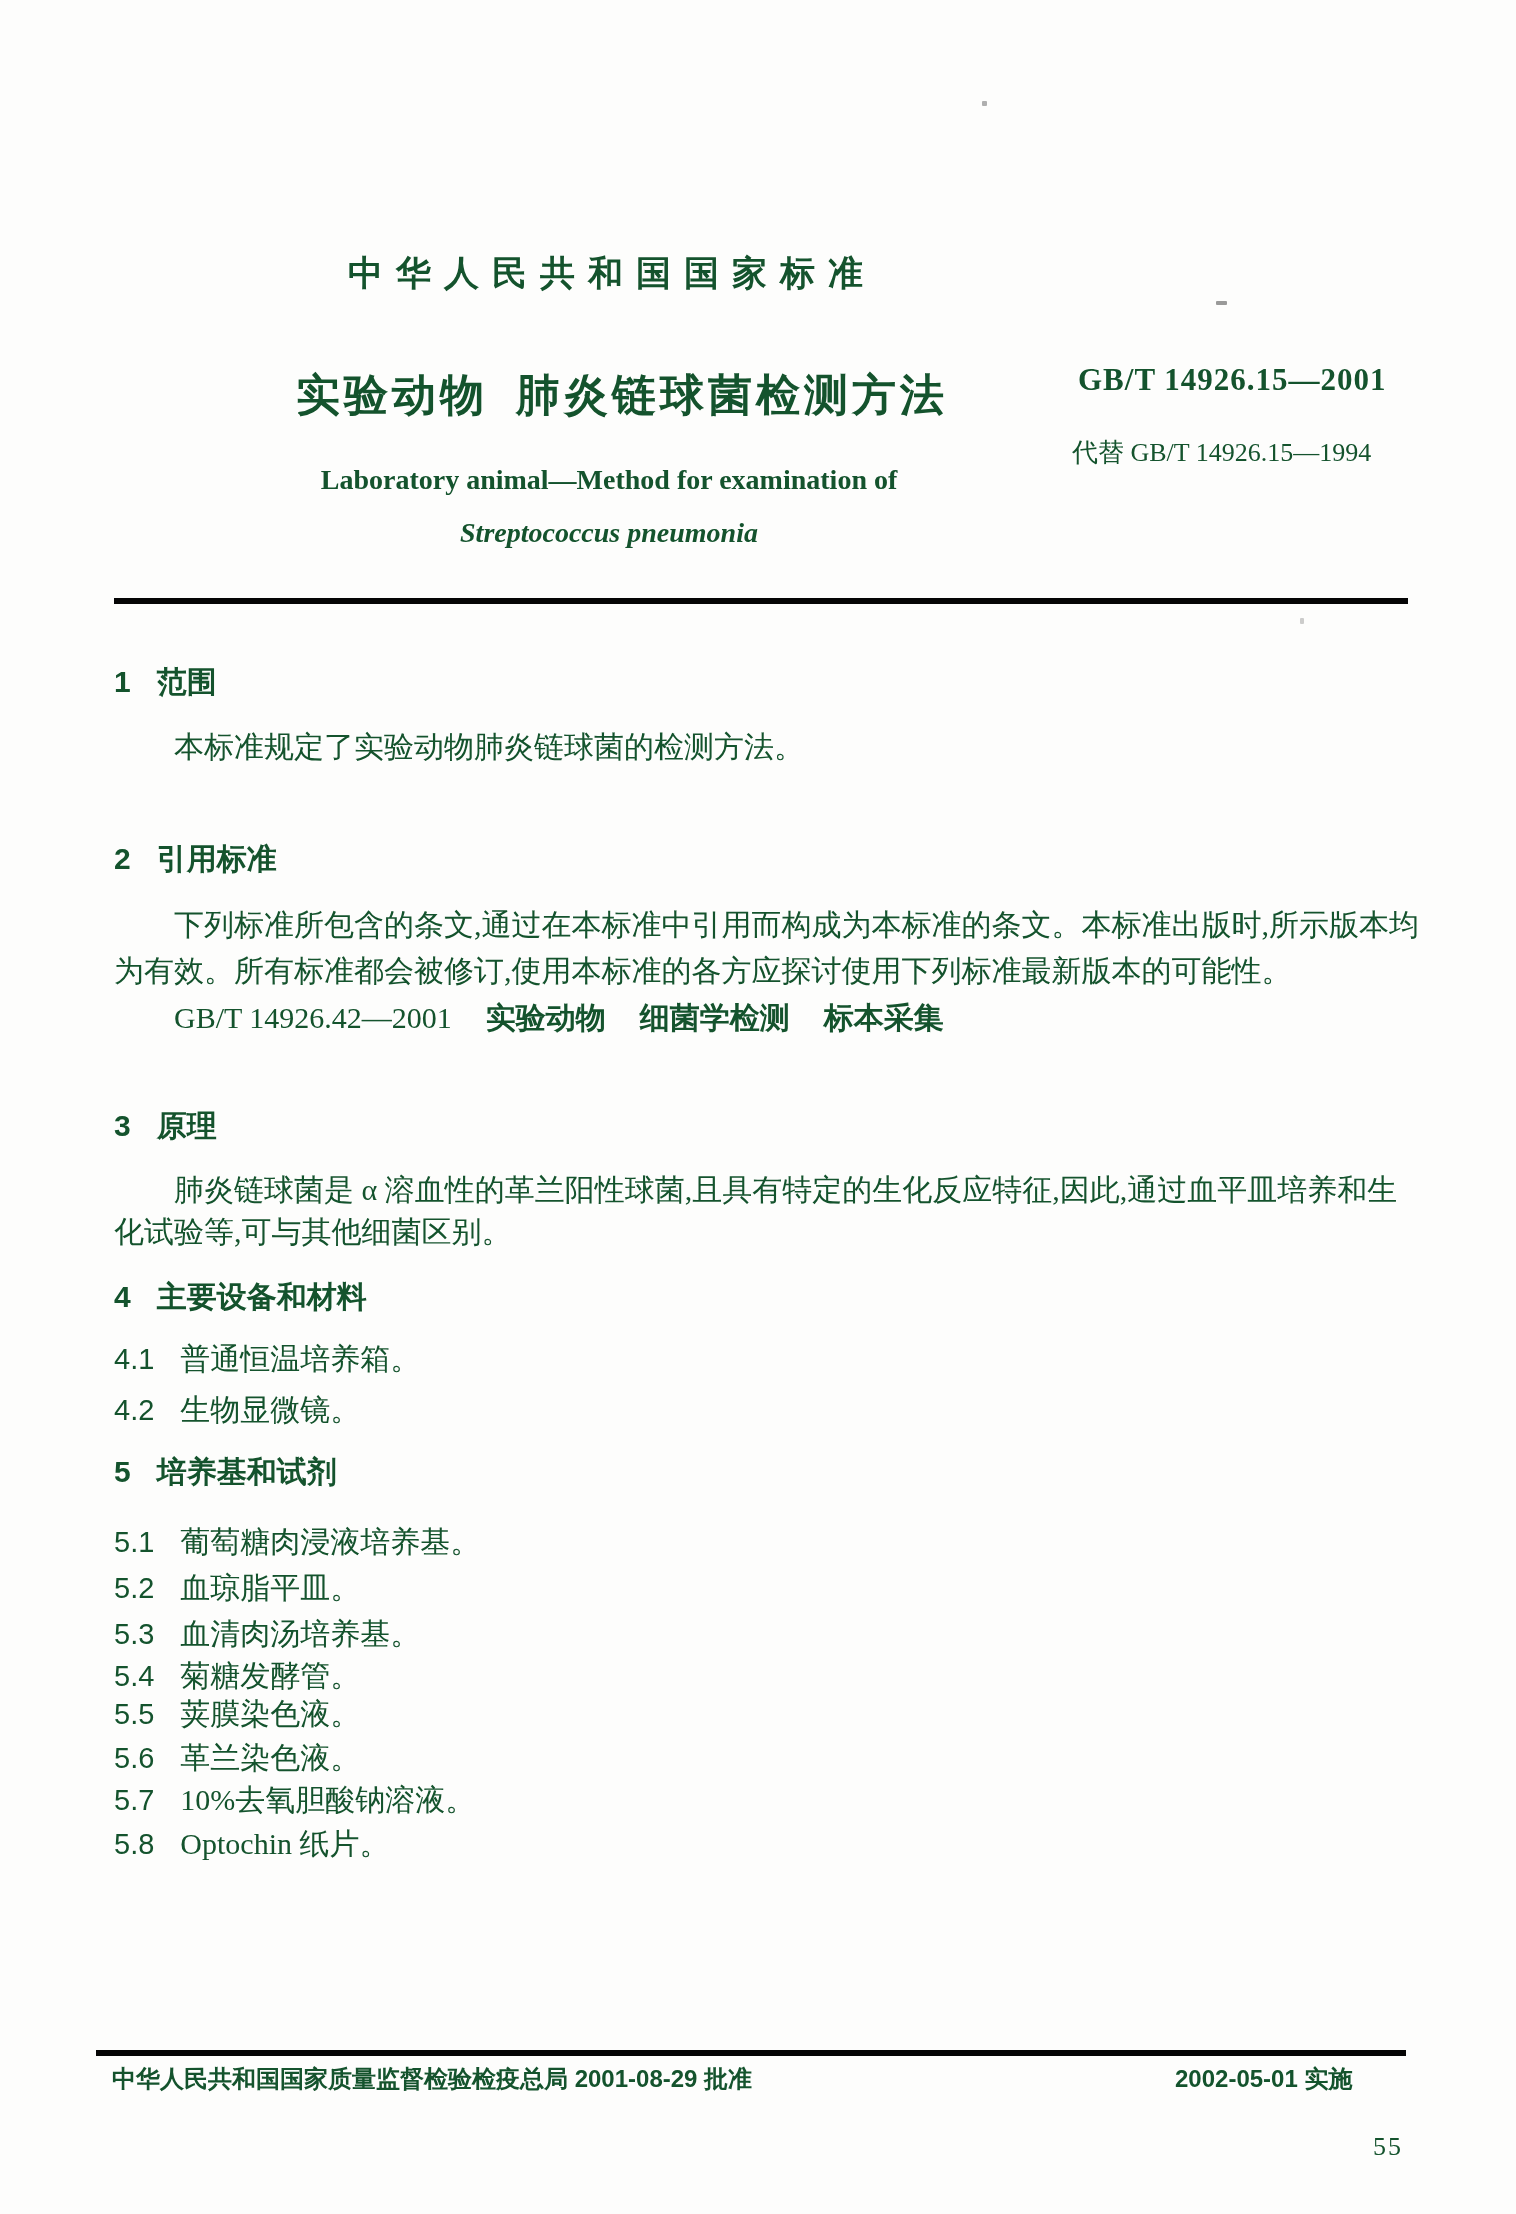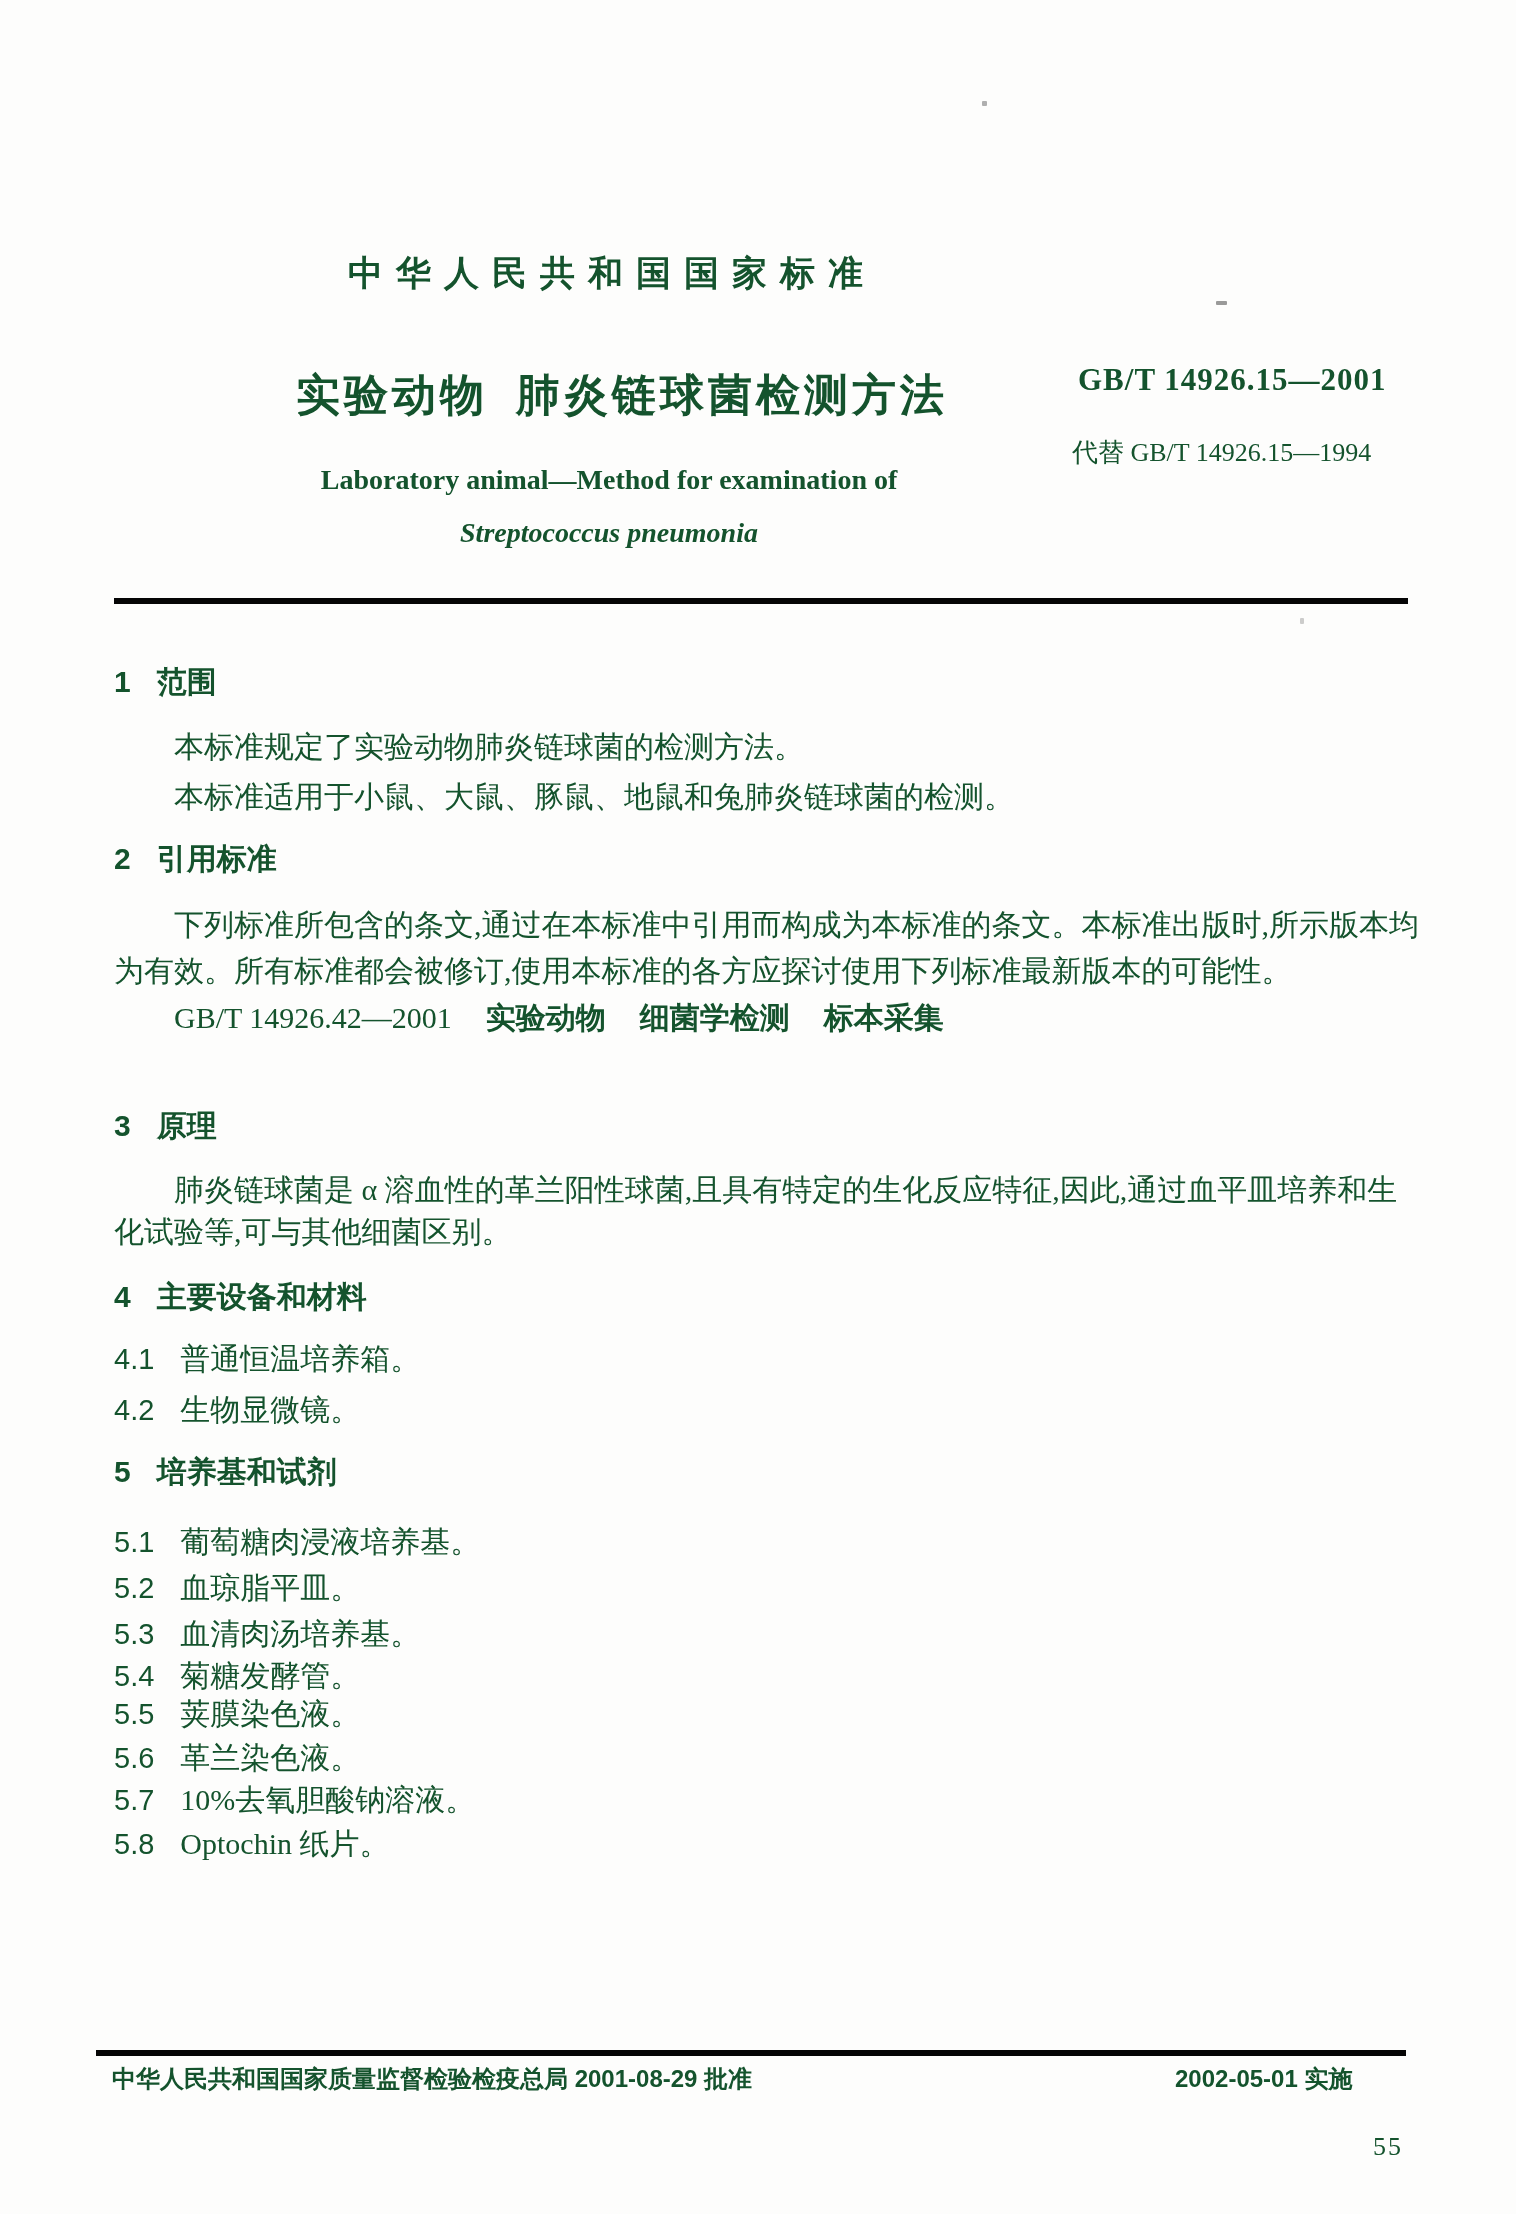--- a/index.html
+++ b/index.html
@@ -89,21 +89,20 @@
 
   <div class="en-block serif">
     <div class="en-line1">Laboratory animal—Method for examination of</div>
     <div class="en-line2">Streptococcus pneumonia</div>
   </div>
 
   <div class="rule rule-top"></div>
 
   <div class="abs sans sec-head" style="top:665px"><span class="sec-num">1</span><span>范围</span></div>
   <div class="abs serif body-line indent" style="top:730px">本标准规定了实验动物肺炎链球菌的检测方法。</div>
-  <div class="abs serif body-line indent" style="top:780px">本标准适用于小鼠、大鼠、豚鼠、地鼠和兔肺炎链球菌的检测。</div>
 
   <div class="abs sans sec-head" style="top:842px"><span class="sec-num">2</span><span>引用标准</span></div>
   <div class="abs serif body-line indent" style="top:908px">下列标准所包含的条文,通过在本标准中引用而构成为本标准的条文。本标准出版时,所示版本均</div>
   <div class="abs serif body-line" style="top:954px">为有效。所有标准都会被修订,使用本标准的各方应探讨使用下列标准最新版本的可能性。</div>
 
   <div class="abs serif ref-line" style="top:1001px"><span>GB/T 14926.42—2001</span><span class="ref-part">实验动物</span><span class="ref-part">细菌学检测</span><span class="ref-part">标本采集</span></div>
 
 
   <div class="abs sans sec-head" style="top:1109px"><span class="sec-num">3</span><span>原理</span></div>
   <div class="abs serif body-line indent" style="top:1173px">肺炎链球菌是 α 溶血性的革兰阳性球菌,且具有特定的生化反应特征,因此,通过血平皿培养和生</div>

